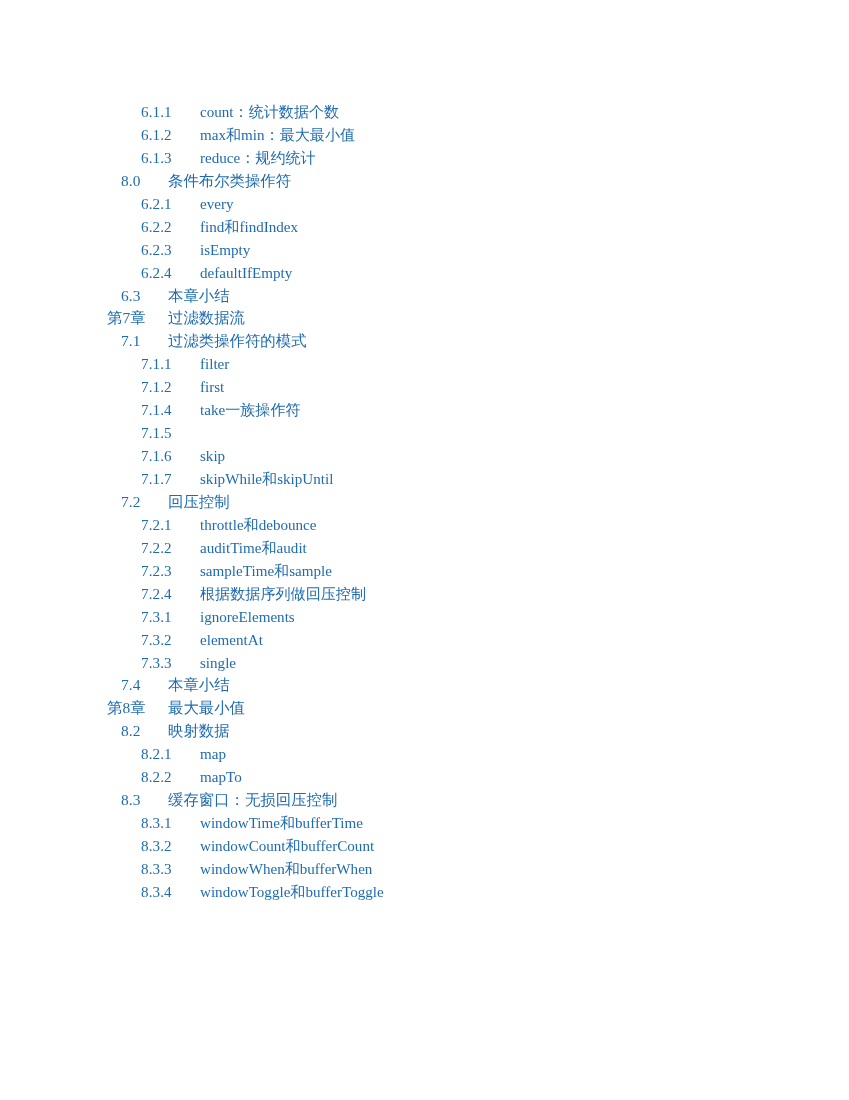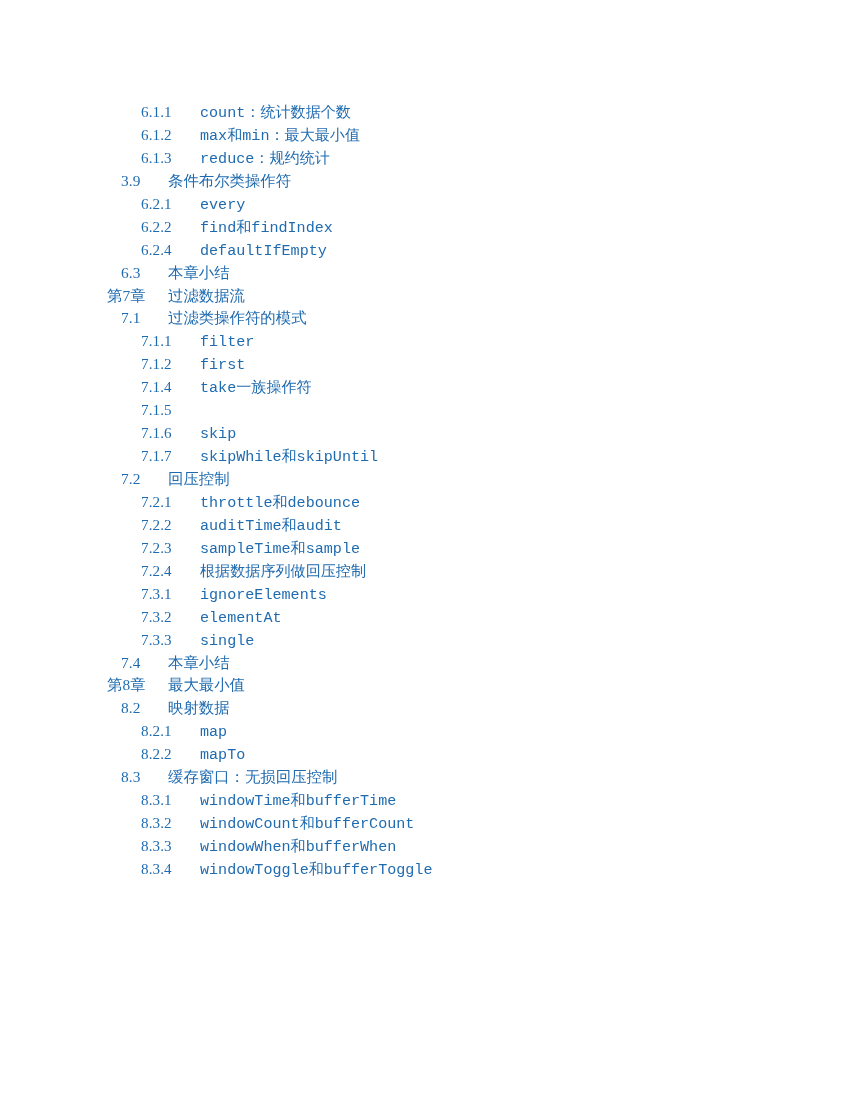--- a/index.html
+++ b/index.html
@@ -42,21 +42,20 @@
   .toc-entry .num {
     display: inline-block;
     flex: 0 0 auto;
     font-size: 15.2px;
     letter-spacing: 0.1px;
   }
   .toc-entry .title {
     display: inline-block;
     flex: 0 0 auto;
     font-size: 15.2px;
-    font-family: Liberation Mono, monospace;
   }
 
   
   .lvl-chapter .num {
     width: 61px;
     margin-left: 107px;
     font-size: 15.4px;
   }
   .lvl-chapter .title {
     font-size: 15.4px;
@@ -93,30 +92,34 @@
       </div>
       <div class="toc-entry lvl-subsection">
         <span class="num">6.1.2</span>
         <span class="title">max和min：最大最小值</span>
       </div>
       <div class="toc-entry lvl-subsection">
         <span class="num">6.1.3</span>
         <span class="title">reduce：规约统计</span>
       </div>
       <div class="toc-entry lvl-section">
-        <span class="num">3.9</span>
+        <span class="num">8.0</span>
         <span class="title">条件布尔类操作符</span>
       </div>
       <div class="toc-entry lvl-subsection">
         <span class="num">6.2.1</span>
         <span class="title">every</span>
       </div>
       <div class="toc-entry lvl-subsection">
         <span class="num">6.2.2</span>
         <span class="title">find和findIndex</span>
+      </div>
+      <div class="toc-entry lvl-subsection">
+        <span class="num">6.2.3</span>
+        <span class="title">isEmpty</span>
       </div>
       <div class="toc-entry lvl-subsection">
         <span class="num">6.2.4</span>
         <span class="title">defaultIfEmpty</span>
       </div>
       <div class="toc-entry lvl-section">
         <span class="num">6.3</span>
         <span class="title">本章小结</span>
       </div>
       <div class="toc-entry lvl-chapter">

